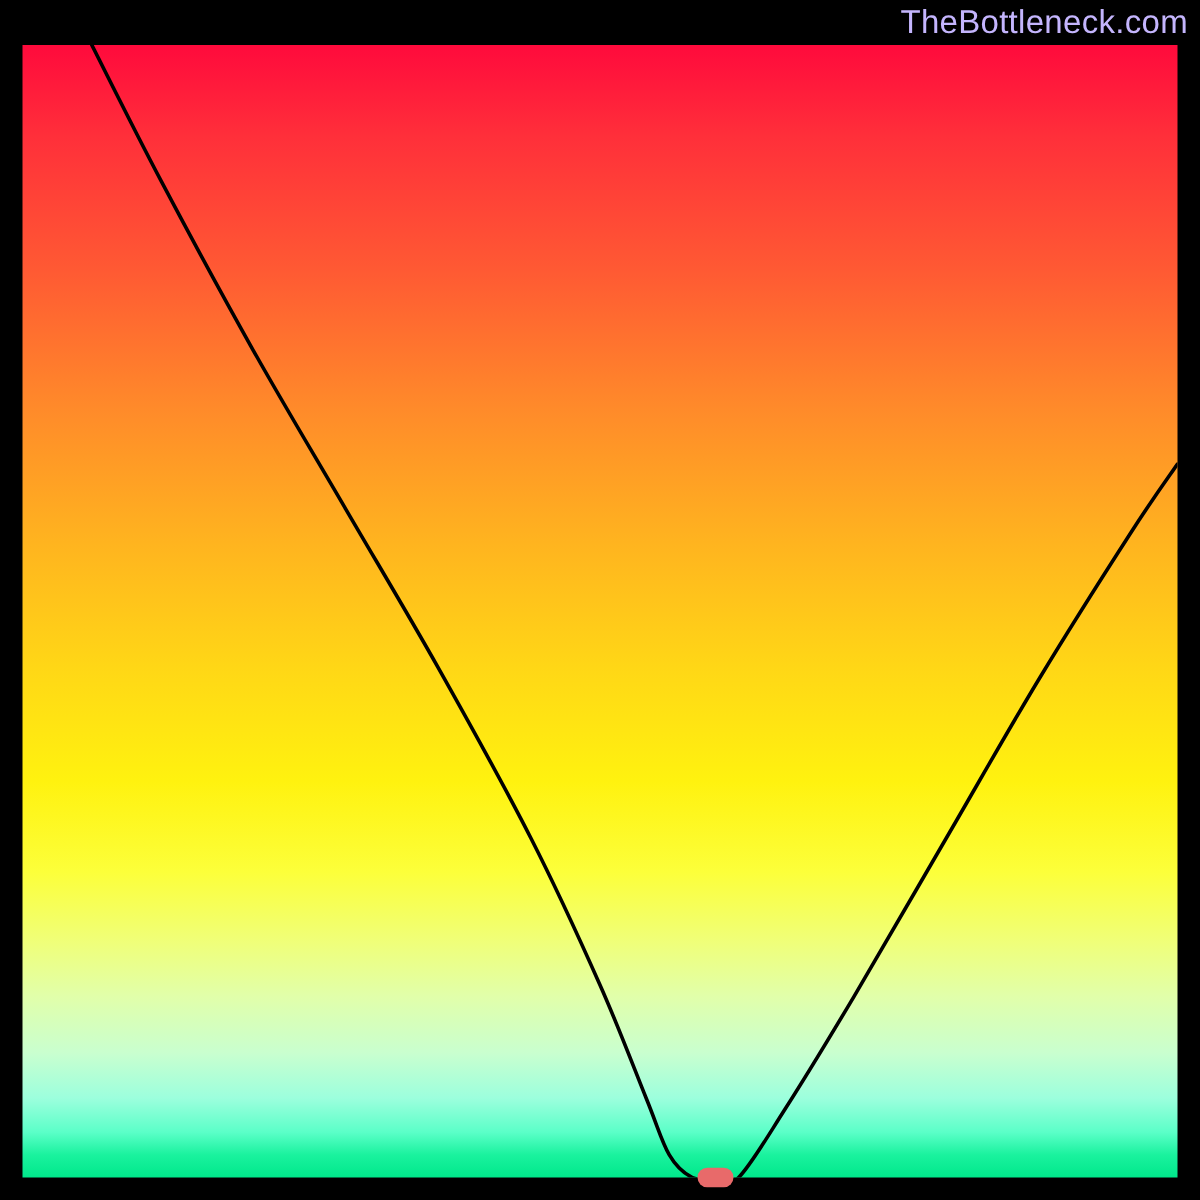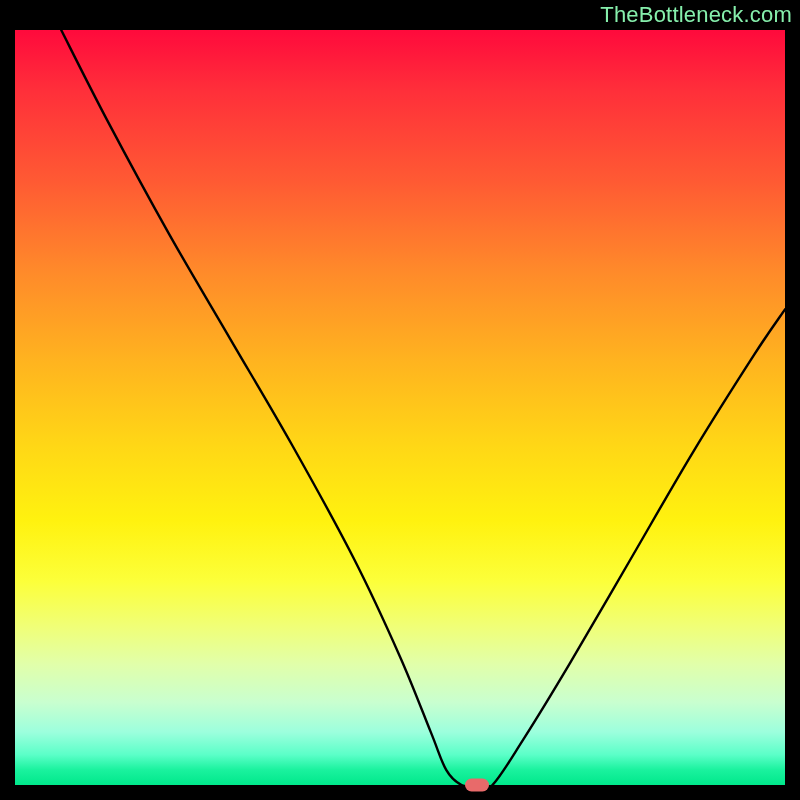--- a/index.html
+++ b/index.html
@@ -14,21 +14,21 @@
   .frame {
     position: relative;
     width: 800px;
     height: 800px;
     background: #000;
   }
   .watermark {
     position: absolute;
     top: 2px;
     right: 8px;
-    color: #86efac;
+    color: #c4b5fd;
     font-size: 22px;
     font-weight: 500;
     letter-spacing: 0.2px;
     z-index: 10;
   }
   .plot-area {
     position: absolute;
     left: 15px;
     top: 30px;
     width: 770px;

